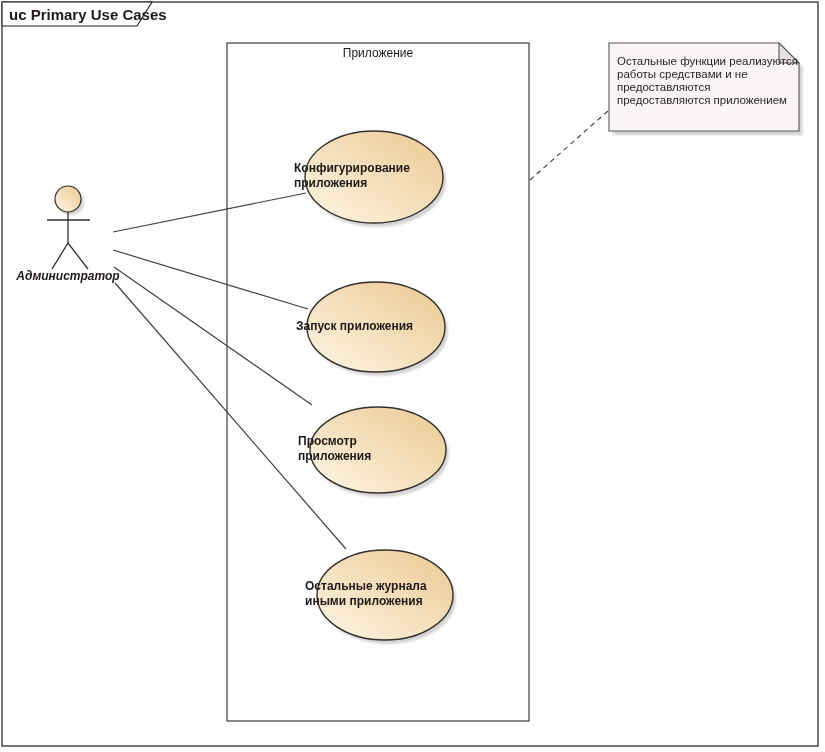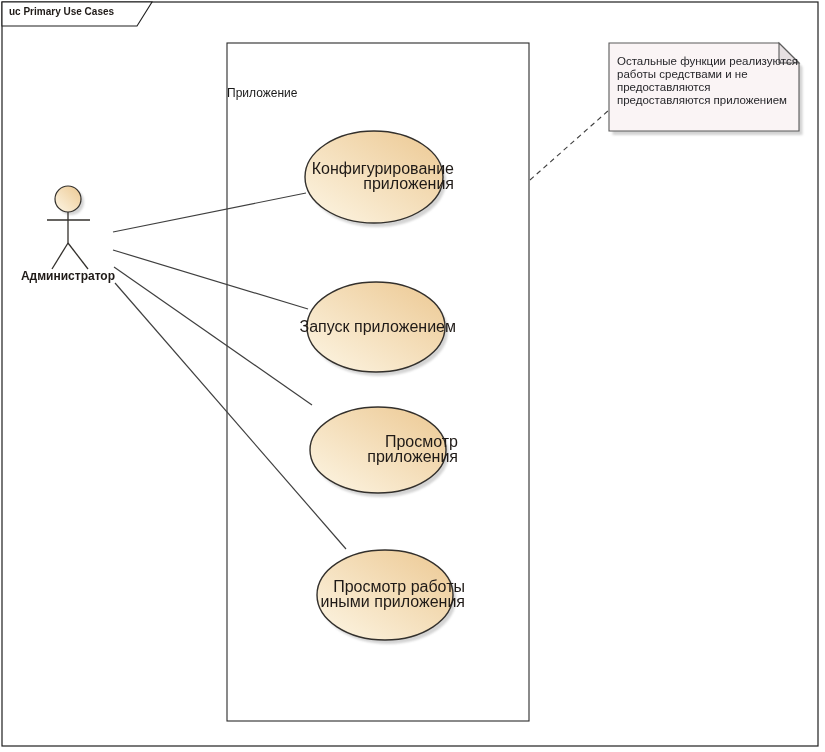--- a/index.html
+++ b/index.html
@@ -1,23 +1,23 @@
 <!DOCTYPE html>
 <html><head>
 <meta charset="utf-8">
 <style>
   html,body{margin:0;padding:0;background:#ffffff;}
   body{font-family:"Liberation Sans","DejaVu Sans",sans-serif;}
   #canvas{position:relative;width:825px;height:752px;background:#ffffff;overflow:hidden;}
   #diagram-svg{position:absolute;left:0;top:0;}
   .overlay{position:absolute;color:#1f1a17;}
-  .frame-title{left:9px;top:6px;font-size:10px;font-weight:bold;white-space:nowrap;}
-  .boundary-label{left:227px;top:46px;width:302px;text-align:left;font-size:12px;color:#1a1a1a;margin-top:40px;}
-  .actor-label{left:8px;top:269px;width:120px;text-align:center;font-size:12px;font-weight:bold;}
-  .uc-label{width:160px;text-align:right;font-size:16px;font-weight:normal;line-height:15px;}
+  .frame-title{left:9px;top:6px;font-size:15px;font-weight:bold;white-space:nowrap;}
+  .boundary-label{left:227px;top:46px;width:302px;text-align:center;font-size:12px;color:#1a1a1a;}
+  .actor-label{left:8px;top:269px;width:120px;text-align:center;font-size:12px;font-weight:bold;font-style:italic;}
+  .uc-label{width:160px;text-align:left;font-size:12px;font-weight:bold;line-height:15px;}
   .uc-label span{display:block;}
   .uc1{left:294px;top:161px;}
   .uc2{left:296px;top:319px;}
   .uc3{left:298px;top:434px;}
   .uc4{left:305px;top:579px;}
   .note-text{left:617px;top:55px;width:182px;font-size:11.5px;line-height:13px;color:#26262a;}
   .note-text div{white-space:nowrap;}
 </style>
 </head>
 <body>
@@ -85,30 +85,30 @@
   <div class="overlay boundary-label">Приложение</div>
 
   <div class="overlay actor-label">Администратор</div>
 
   <div class="overlay uc-label uc1">
     <span>Конфигурирование</span>
     <span>приложения</span>
   </div>
 
   <div class="overlay uc-label uc2">
-    <span>Запуск приложением</span>
+    <span>Запуск приложения</span>
   </div>
 
   <div class="overlay uc-label uc3">
     <span>Просмотр</span>
     <span>приложения</span>
   </div>
 
   <div class="overlay uc-label uc4">
-    <span>Просмотр работы</span>
+    <span>Остальные журнала</span>
     <span>иными приложения</span>
   </div>
 
   <div class="overlay note-text">
     <div>Остальные функции реализуются</div>
     <div>работы средствами и не</div>
     <div>предоставляются</div>
     <div>предоставляются приложением</div>
   </div>
 

